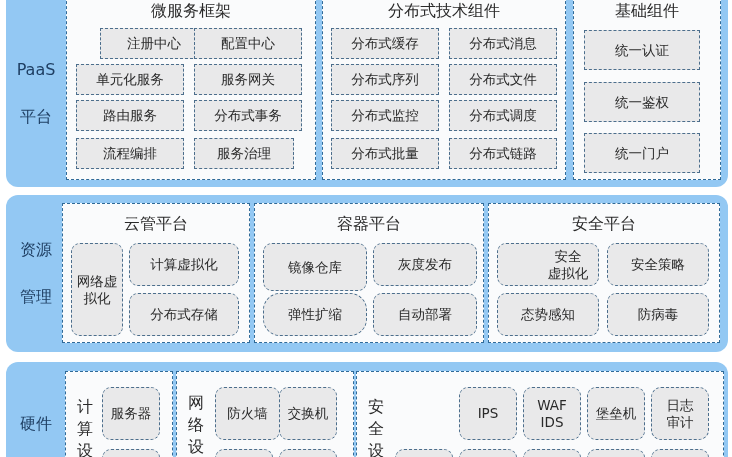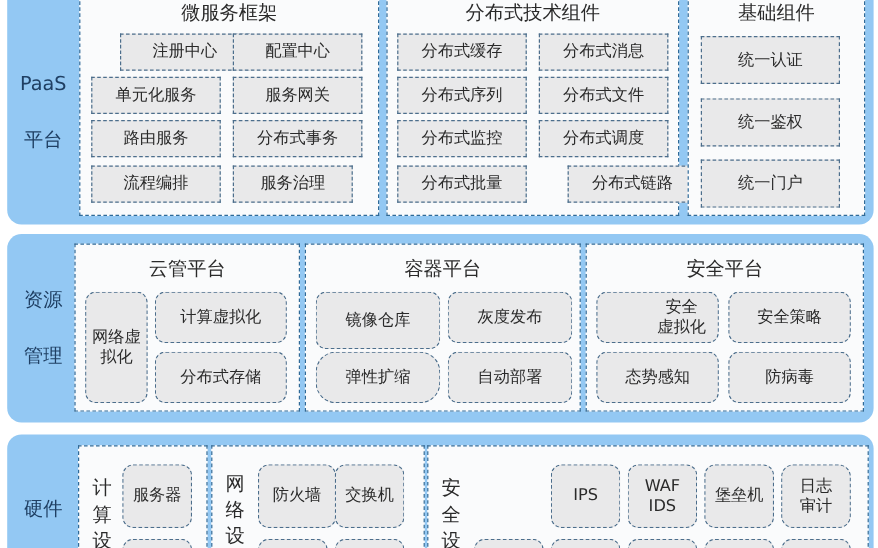--- a/index.html
+++ b/index.html
@@ -75,21 +75,21 @@
 
   <div class="panel" style="left:316px; top:0; width:244px; height:194px;">
     <div class="panel-title" style="top:14px;">分布式技术组件</div>
     <div class="item" style="left:8px; top:41px; width:108px; height:31px;">分布式缓存</div>
     <div class="item" style="left:126px; top:41px; width:108px; height:31px;">分布式消息</div>
     <div class="item" style="left:8px; top:77px; width:108px; height:31px;">分布式序列</div>
     <div class="item" style="left:126px; top:77px; width:108px; height:31px;">分布式文件</div>
     <div class="item" style="left:8px; top:113px; width:108px; height:31px;">分布式监控</div>
     <div class="item" style="left:126px; top:113px; width:108px; height:31px;">分布式调度</div>
     <div class="item" style="left:8px; top:151px; width:108px; height:31px;">分布式批量</div>
-    <div class="item" style="left:126px; top:151px; width:108px; height:31px;margin-left:24px;">分布式链路</div>
+    <div class="item" style="left:126px; top:151px; width:108px; height:31px;">分布式链路</div>
   </div>
 
   <div class="panel" style="left:567px; top:0; width:148px; height:194px;">
     <div class="panel-title" style="top:14px;">基础组件</div>
     <div class="item" style="left:10px; top:43px; width:116px; height:40px;">统一认证</div>
     <div class="item" style="left:10px; top:95px; width:116px; height:40px;">统一鉴权</div>
     <div class="item" style="left:10px; top:146px; width:116px; height:40px;">统一门户</div>
   </div>
 </div>
 

